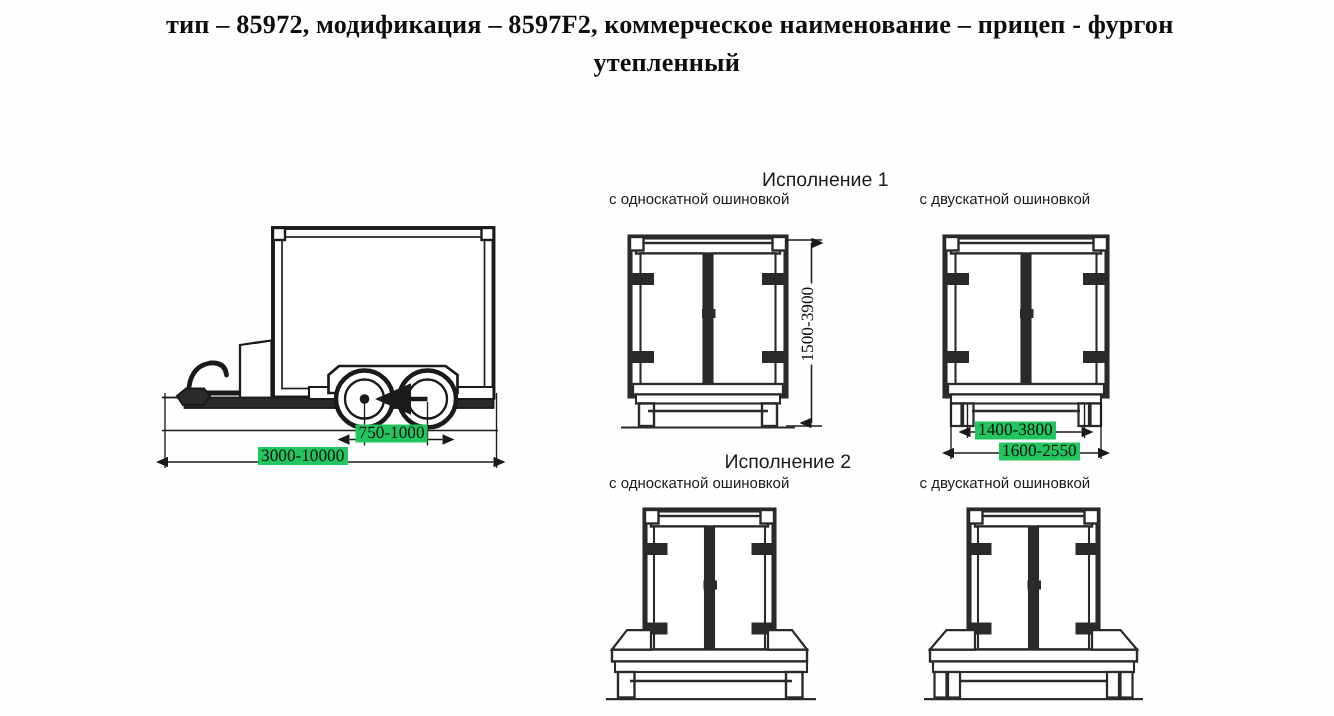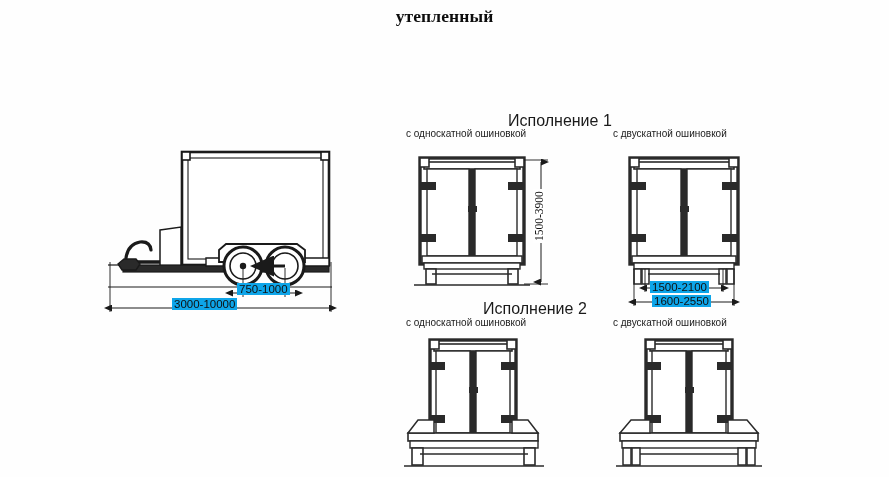--- a/index.html
+++ b/index.html
@@ -54,32 +54,32 @@
   }
 
   
   .dwg-label {
     position: absolute;
     font-family: "Liberation Sans", sans-serif;
     color: #1a1a1a;
     white-space: nowrap;
   }
   .label-variant {
-    font-size: 16px;
+    font-size: 13px;
   }
   .label-tyre {
     font-size: 10px;
   }
   .dim-text {
     position: absolute;
-    font-family: Liberation Sans, sans-serif;
+    font-family: Liberation Serif, serif;
     font-size: 11.5px;
     color: #101010;
     white-space: nowrap;
-    background: #0ea5e9;
+    background: #22c55e;
     padding: 0 2px;
   }
   .dim-text-vertical {
     position: absolute;
     font-family: "Liberation Serif", serif;
     font-size: 11.5px;
     color: #101010;
     white-space: nowrap;
     transform-origin: 0 0;
     transform: rotate(-90deg);
@@ -91,26 +91,27 @@
   #variant-1-single { left: 406px; top: 128px; }
   #variant-1-dual  { left: 613px; top: 128px; }
   #variant-2-title { left: 483px; top: 300px; }
   #variant-2-single { left: 406px; top: 317px; }
   #variant-2-dual  { left: 613px; top: 317px; }
 
   #dim-length-text { left: 172px; top: 298px; }
   #dim-axle-text   { left: 237px; top: 283px; }
   #dim-height-text { left: 533px; top: 243px; }
   #dim-track1-text { left: 650px; top: 281px; }
-  #dim-track2-text { left: 652px; top: 295px; }
+  #dim-track2-text { left: 666px; top: 295px; }
 </style>
 </head>
 <body>
 
 <div id="title-block">
+  <span id="title-line-1">тип – 85972, модификация – 8597F2, коммерческое наименование – прицеп - фургон</span>
   <span id="title-line-2">утепленный</span>
 </div>
 
 <div id="drawing-canvas">
 <svg width="889" height="477" viewBox="0 0 889 477" xmlns="http://www.w3.org/2000/svg">
 
   <defs>
     <marker id="arrL" markerWidth="9" markerHeight="7" refX="8" refY="3.5" orient="auto">
       <path d="M8,0 L0,3.5 L8,7 z" fill="#1a1a1a"></path>
     </marker>
@@ -300,14 +301,14 @@
 <div class="dwg-label label-tyre" id="variant-1-single">с односкатной ошиновкой</div>
 <div class="dwg-label label-tyre" id="variant-1-dual">с двускатной ошиновкой</div>
 
 <div class="dwg-label label-variant" id="variant-2-title">Исполнение 2</div>
 <div class="dwg-label label-tyre" id="variant-2-single">с односкатной ошиновкой</div>
 <div class="dwg-label label-tyre" id="variant-2-dual">с двускатной ошиновкой</div>
 
 <div class="dim-text" id="dim-length-text">3000-10000</div>
 <div class="dim-text" id="dim-axle-text">750-1000</div>
 <div class="dim-text-vertical" id="dim-height-text">1500-3900</div>
-<div class="dim-text" id="dim-track1-text">1500-2100</div>
+<div class="dim-text" id="dim-track1-text">1400-3800</div>
 <div class="dim-text" id="dim-track2-text">1600-2550</div>
 
 </body></html>

